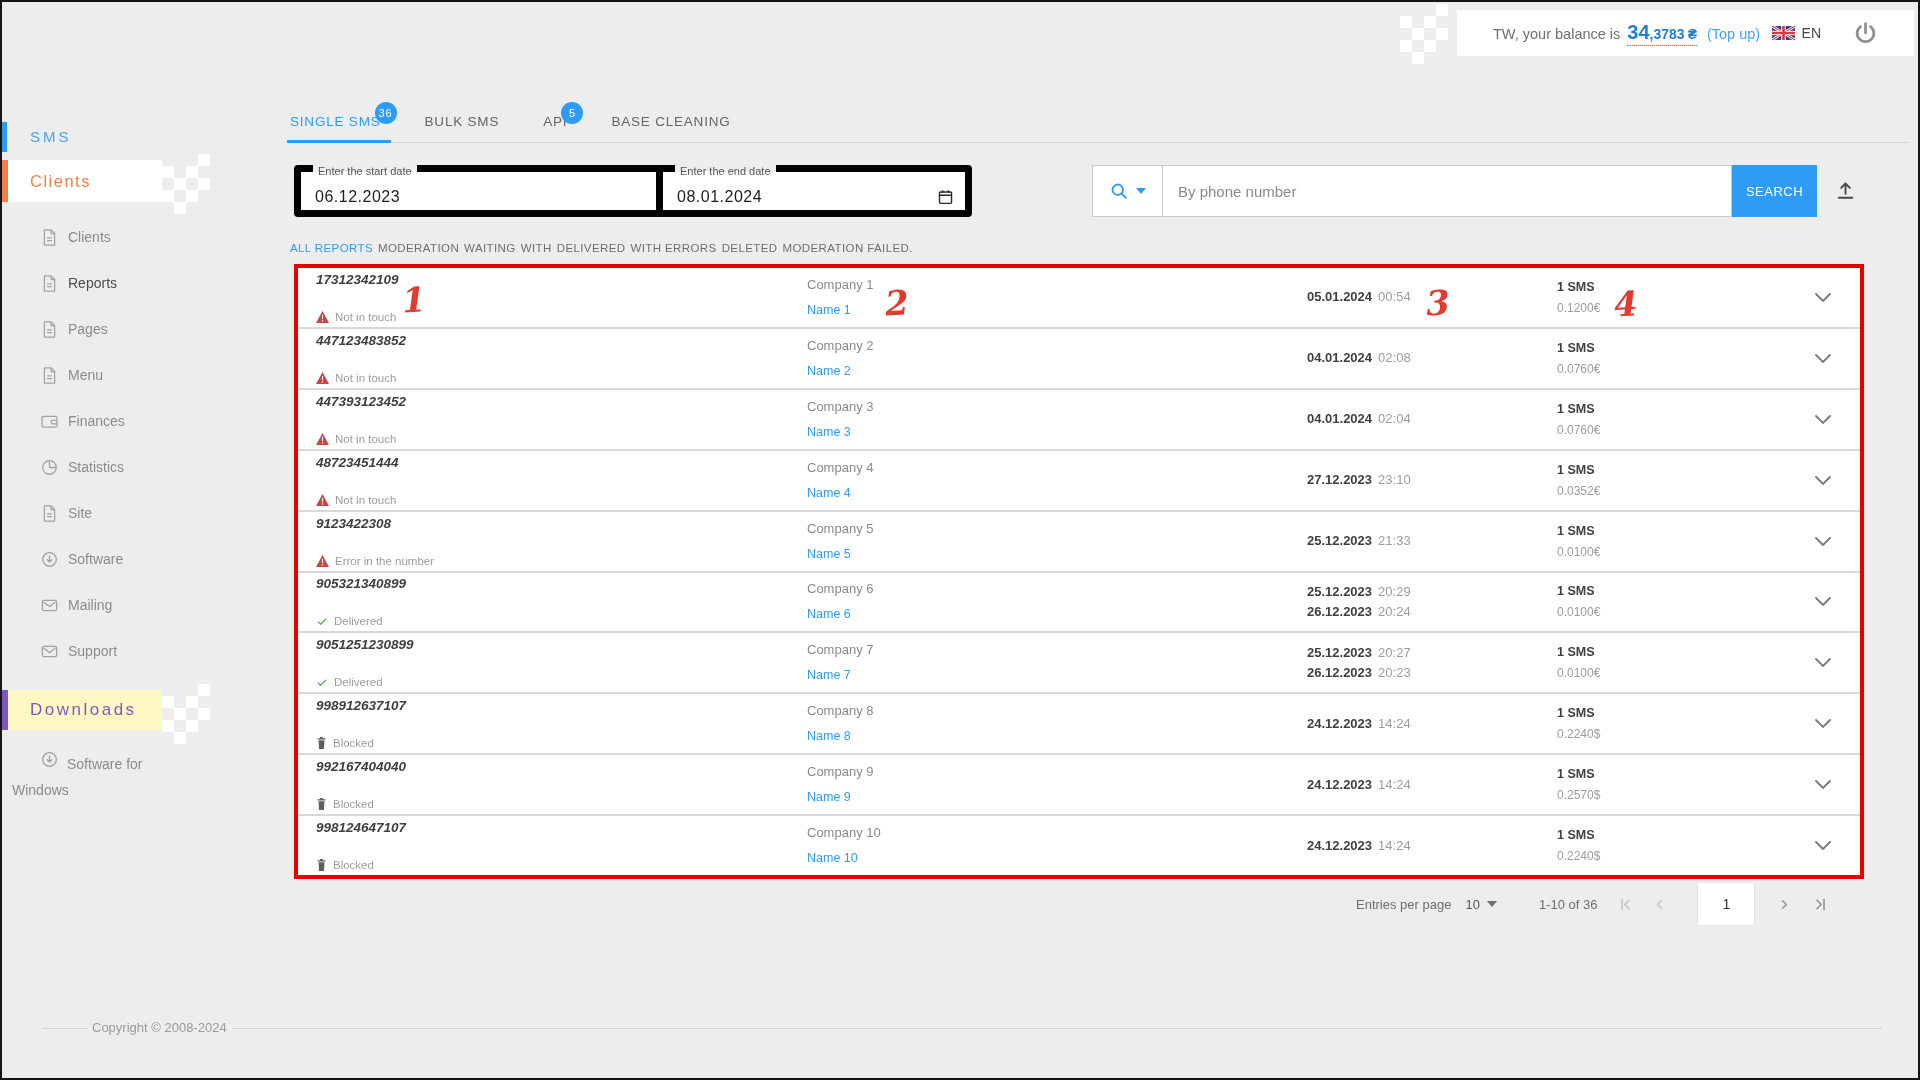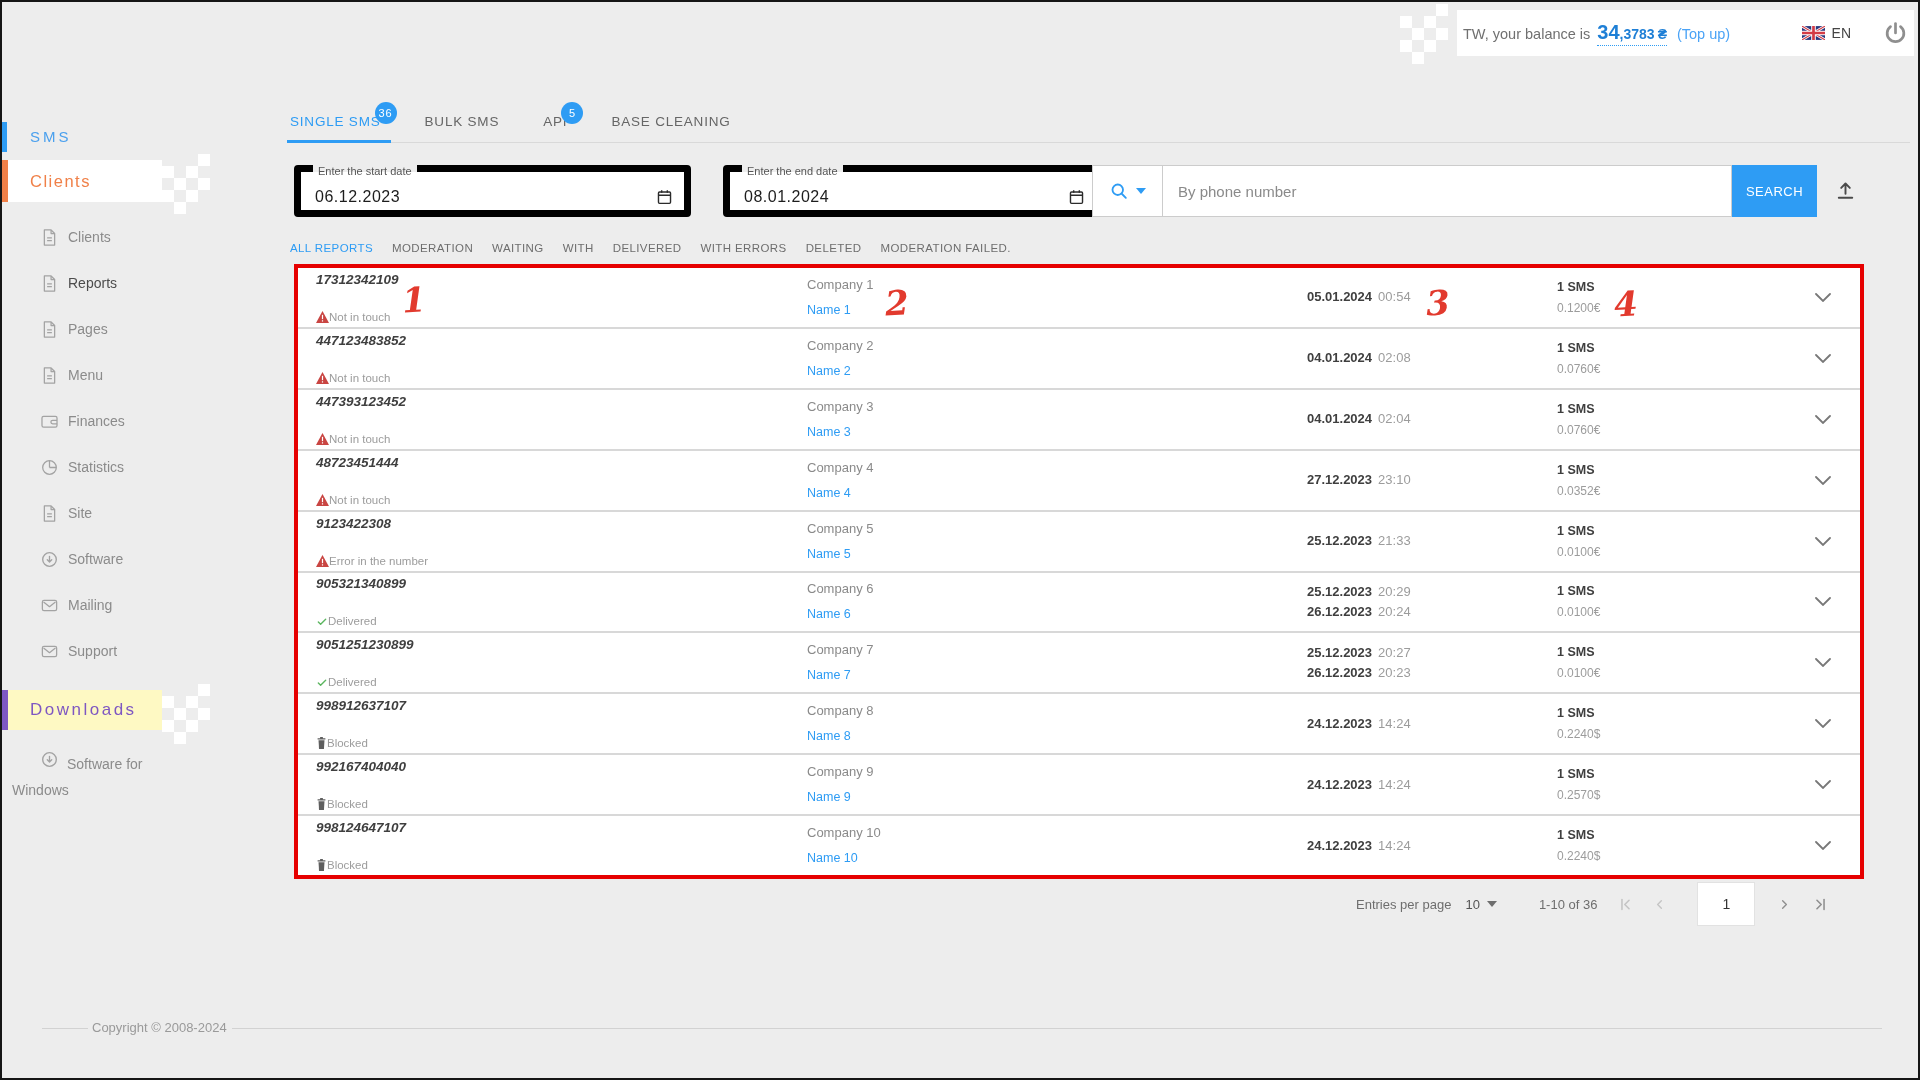--- a/index.html
+++ b/index.html
@@ -5,21 +5,21 @@
   :root{
     --accent:#2e9cf4; --annotation:#e23a2e; --table-border:#e60000;
     --clients:#f08048; --downloads:#7e57c2; --warning:#c94542;
     --success:#5cb660; --blocked:#5f5f5f;
   }
   *{margin:0;padding:0;box-sizing:border-box;}
   body{background:#444;font-family:"Liberation Sans","DejaVu Sans",sans-serif;}
   .screen{position:relative;width:1920px;height:1080px;background:#ededed;border:2px solid #161616;overflow:hidden;}
 
   
-  .topbar{position:absolute;left:1455px;top:8px;width:457px;height:46px;background:#fff;display:flex;align-items:center;padding:0 6px;}
+  .topbar{position:absolute;left:1455px;top:8px;width:457px;height:46px;background:#fff;display:flex;align-items:center;padding:0 36px;}
   .balance{display:flex;align-items:baseline;white-space:nowrap;font-size:14.5px;color:#707070;}
   .balance .amt{margin-left:7px;border-bottom:1px dotted var(--accent);color:#1e7fd6;font-weight:bold;display:inline-flex;align-items:baseline;padding-bottom:1px;}
   .balance .amt .big{font-size:20px;color:#1e7fd6;}
   .balance .amt .frac{font-size:14px;}
   .balance .cur{font-size:14px;margin-left:3px;}
   .balance .topup{color:#4aa3f6;margin-left:10px;cursor:pointer;}
   .lang{display:flex;align-items:center;gap:7px;margin-left:auto;font-size:14px;color:#454545;cursor:pointer;}
   .power{margin-left:32px;cursor:pointer;display:flex;align-items:center;}
 
   
@@ -44,48 +44,48 @@
   
   .tabs-row{position:absolute;left:285px;top:97px;right:8px;height:44px;border-bottom:1px solid #d9d9d9;display:flex;align-items:flex-end;gap:44px;padding-left:3px;}
   .tab{position:relative;font-size:13.5px;letter-spacing:.8px;color:#666;padding-bottom:13px;cursor:pointer;white-space:nowrap;}
   .tab.active{color:var(--accent);}
   .tab.active::after{content:"";position:absolute;left:-3px;right:-10px;bottom:-1px;height:3px;background:var(--accent);}
   .tab-badge{position:absolute;top:-12px;right:-16px;min-width:22px;height:22px;border-radius:50%;background:var(--accent);color:#fff;font-size:11px;display:flex;align-items:center;justify-content:center;}
 
   
   .date-field{position:absolute;top:163px;height:52px;background:#fff;border:7px solid #000000;border-radius:4px;cursor:text;}
   .df-start{left:292px;width:397px;}
-  .df-end{left:721px;width:380px;}
+  .df-end{left:654px;width:316px;}
   .df-label{position:absolute;top:-7px;left:12px;font-size:11px;color:#555;padding:0 5px;background:linear-gradient(#ededed 52%,#fff 48%);line-height:13px;}
   .df-value{position:absolute;left:14px;top:16px;font-size:16px;color:#1d1d1d;letter-spacing:.5px;}
   .df-cal{position:absolute;right:11px;top:16px;cursor:pointer;}
 
   .search-iconbox{position:absolute;left:1090px;top:163px;width:71px;height:52px;background:#fff;border:1px solid #ccc;display:flex;align-items:center;justify-content:center;gap:7px;color:var(--accent);cursor:pointer;}
   .dd-caret{width:0;height:0;border-left:5px solid transparent;border-right:5px solid transparent;border-top:6px solid var(--accent);}
   .search-input{position:absolute;left:1161px;top:163px;width:569px;height:52px;border:1px solid #ccc;border-left:none;padding:0 15px;font-size:15px;color:#333;font-family:inherit;outline:none;}
   .search-input::placeholder{color:#8a8a8a;}
   .search-btn{position:absolute;left:1730px;top:163px;width:85px;height:52px;background:var(--accent);border:none;color:#fff;font-size:13px;letter-spacing:.5px;font-family:inherit;cursor:pointer;}
   .upload-btn{position:absolute;left:1832px;top:177px;cursor:pointer;}
 
   
-  .rfilters{position:absolute;left:288px;top:240px;display:flex;gap:19px;font-size:11.5px;letter-spacing:.4px;color:#6e6e6e;}
+  .rfilters{position:absolute;left:288px;top:240px;display:flex;gap:5px;font-size:11.5px;letter-spacing:.4px;color:#6e6e6e;}
   .rfilter{cursor:pointer;white-space:nowrap;}
   .rfilter.active{color:var(--accent);}
 
   
   .report-table{position:absolute;left:292px;top:262px;width:1570px;height:615px;border:4px solid var(--table-border);background:#fff;display:flex;flex-direction:column;}
   .trow{flex:1;display:flex;align-items:center;border-bottom:2px solid #d8d8d8;}
   .trow:last-child{border-bottom:none;}
   .c1{width:509px;padding-left:18px;}
   .c2{width:500px;}
   .c3{width:250px;}
   .c4{flex:1;}
   .c5{width:75px;display:flex;justify-content:center;}
   .phone{font-weight:bold;font-size:13.5px;color:#3f3f3f;margin-bottom:7px;font-style:italic;}
-  .status{display:flex;align-items:center;font-size:11.5px;color:#9c9c9c;margin-top:24px;}
+  .status{display:flex;align-items:center;gap:6px;font-size:11.5px;color:#9c9c9c;margin-top:24px;}
   .sicon{display:none;line-height:0;}
   .trow[data-status="warning"] .icon-warning{display:inline;}
   .trow[data-status="delivered"] .icon-check{display:inline;}
   .trow[data-status="blocked"] .icon-blocked{display:inline;}
   .company{font-size:13px;color:#8a8a8a;margin-bottom:8px;}
   .name{font-size:12.5px;color:var(--accent);cursor:pointer;text-decoration:none;}
   .dline{font-size:13px;color:#9c9c9c;line-height:20px;}
   .dline b{color:#3f3f3f;margin-right:6px;font-size:13px;}
   .sms{font-size:12.5px;font-weight:bold;color:#3f3f3f;margin-bottom:7px;}
   .price{font-size:12px;color:#9c9c9c;}

